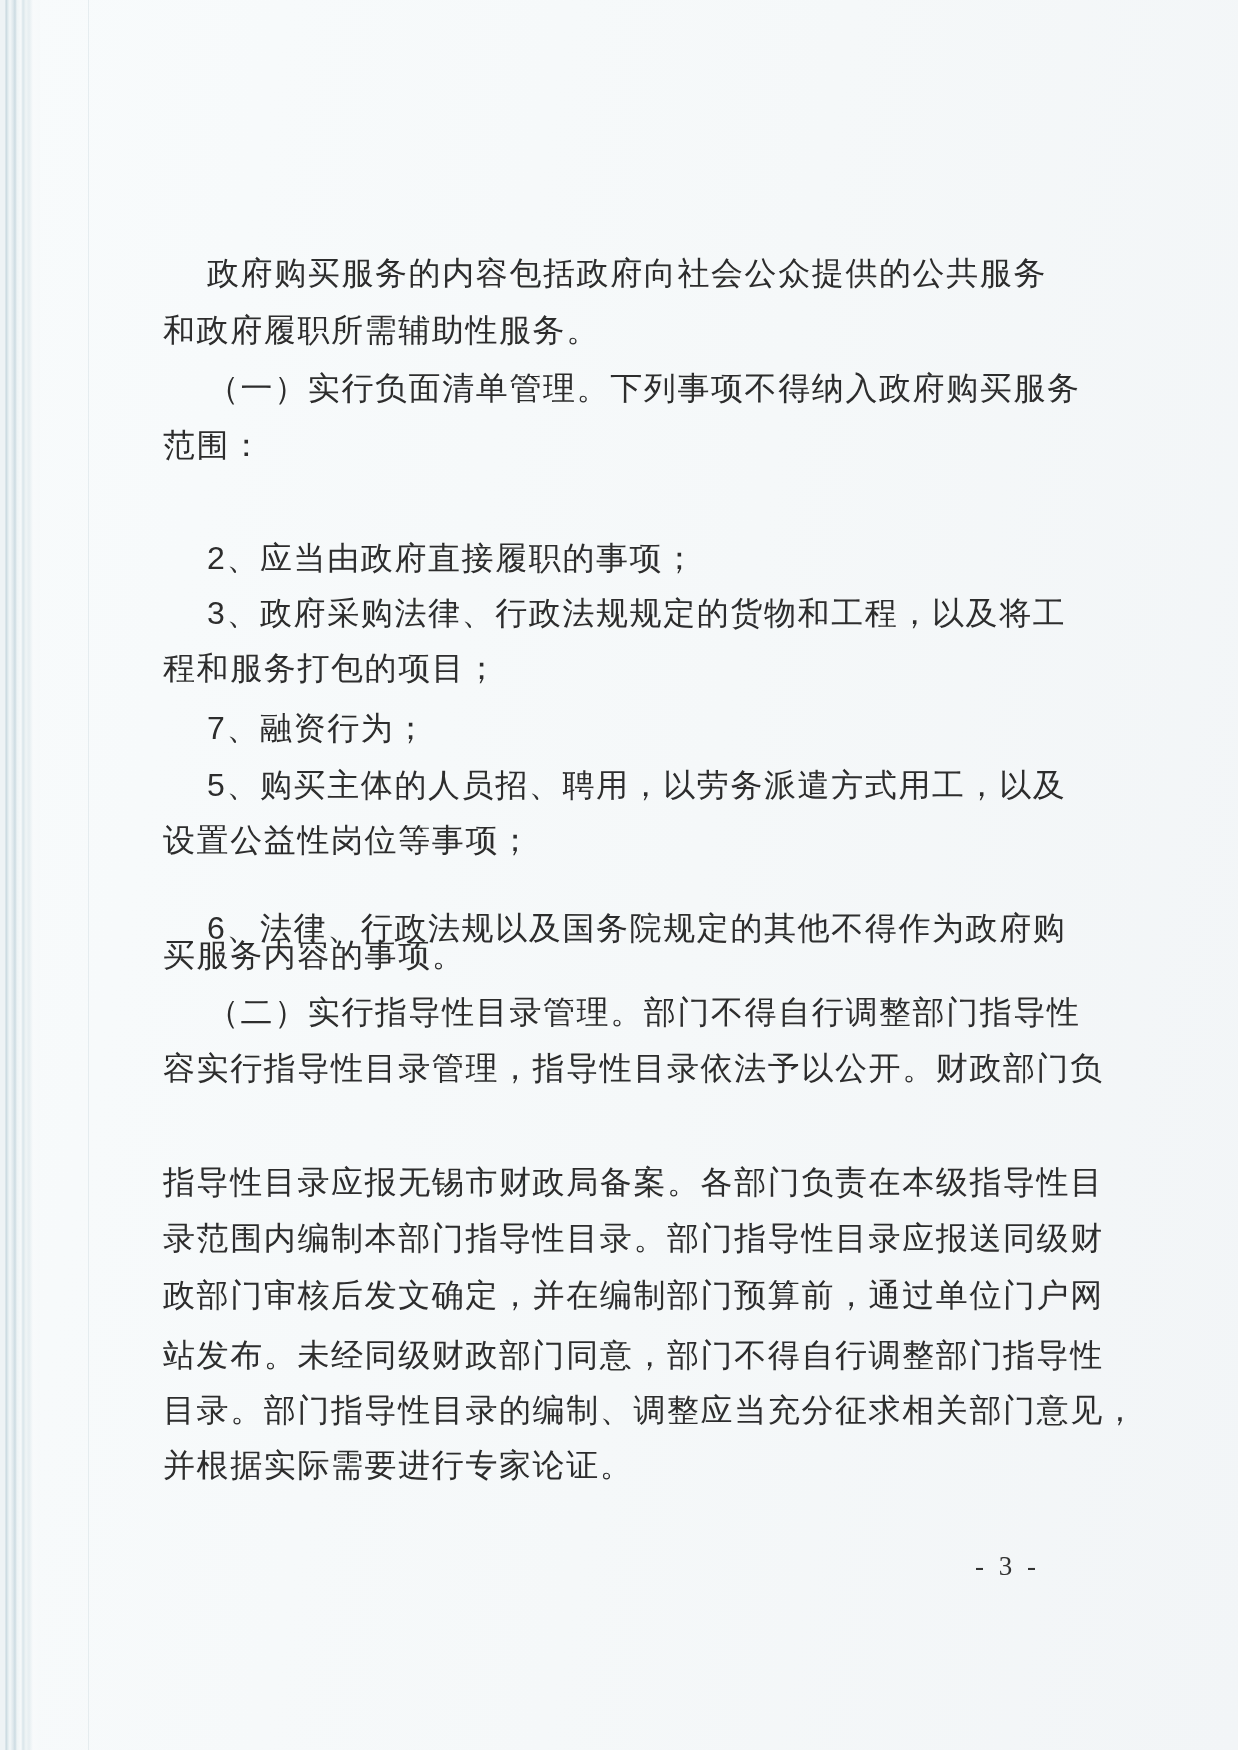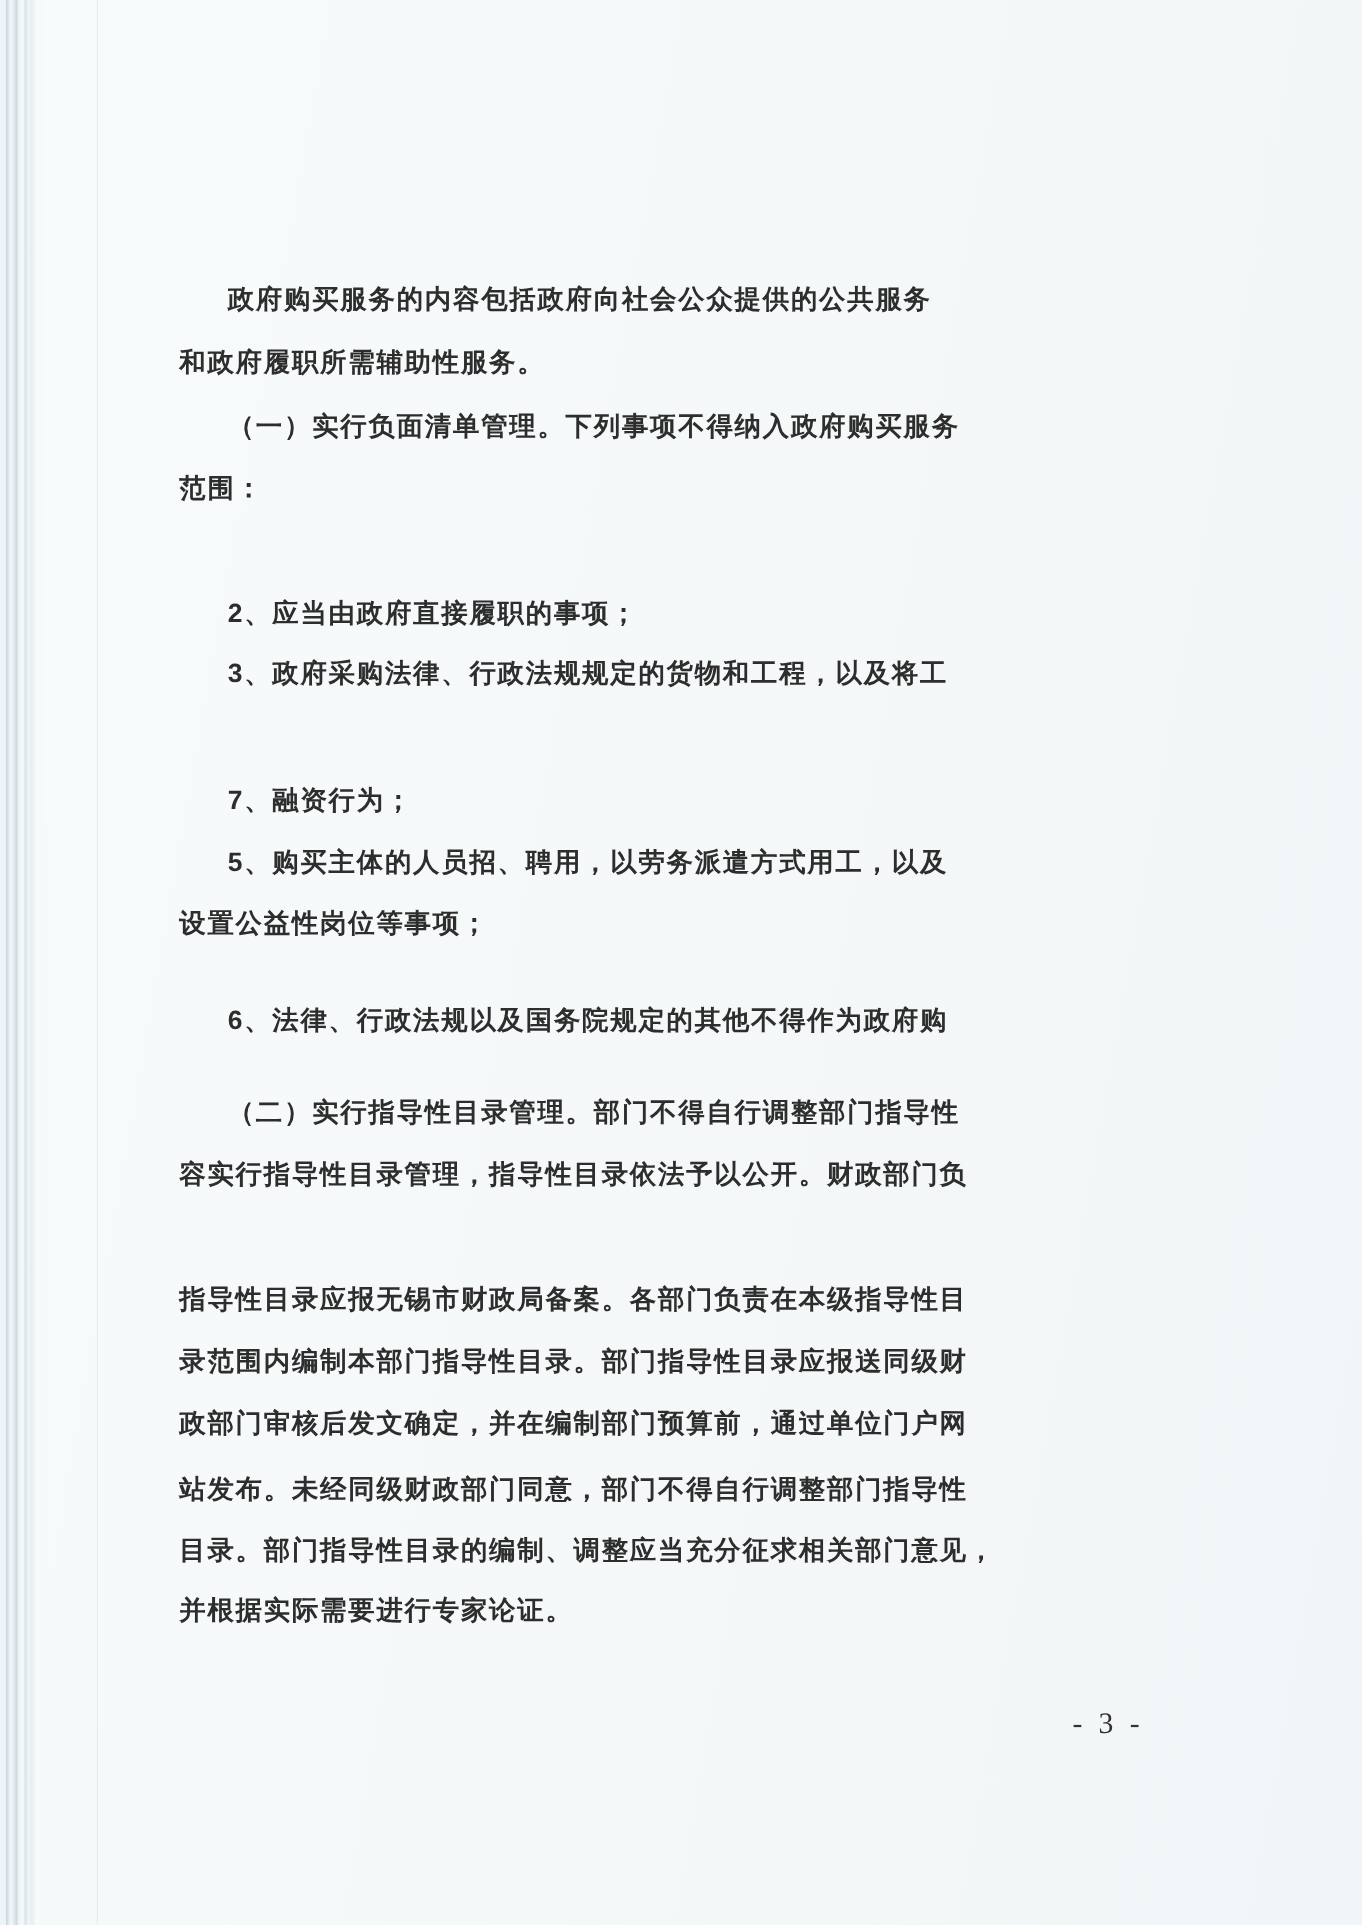--- a/index.html
+++ b/index.html
@@ -37,27 +37,26 @@
   
   .fold-line {
     position: absolute;
     left: 88px; top: 0; bottom: 0;
     width: 1px;
     background: rgba(188, 204, 212, 0.30);
   }
   .text-line {
     position: absolute;
     left: 163px;
-    font-size: 24px;
+    font-size: 32px;
     line-height: 40px;
     letter-spacing: 1.6px;
     color: #2d2d2d;
     white-space: pre;
     font-family: "Liberation Sans", sans-serif;
-    font-weight: bold;
   }
   .text-line.indent {
     left: 207px;
   }
   .page-number {
     position: absolute;
     left: 975px;
     top: 1551px;
     font-size: 27px;
     letter-spacing: 4px;
@@ -72,24 +71,26 @@
 <div class="page">
   <div class="scan-edges"></div>
   <div class="fold-line"></div>
 
   <div class="text-line indent" style="top:253px">政府购买服务的内容包括政府向社会公众提供的公共服务</div>
   <div class="text-line" style="top:310px">和政府履职所需辅助性服务。</div>
   <div class="text-line indent" style="top:368px">（一）实行负面清单管理。下列事项不得纳入政府购买服务</div>
   <div class="text-line" style="top:425px">范围：</div>
   <div class="text-line indent" style="top:538px">2、应当由政府直接履职的事项；</div>
   <div class="text-line indent" style="top:593px">3、政府采购法律、行政法规规定的货物和工程，以及将工</div>
+  <div class="text-line" style="top:648px">程和服务打包的项目；</div>
   <div class="text-line indent" style="top:708px">7、融资行为；</div>
   <div class="text-line indent" style="top:765px">5、购买主体的人员招、聘用，以劳务派遣方式用工，以及</div>
   <div class="text-line" style="top:820px">设置公益性岗位等事项；</div>
   <div class="text-line indent" style="top:908px">6、法律、行政法规以及国务院规定的其他不得作为政府购</div>
+  <div class="text-line" style="top:935px">买服务内容的事项。</div>
   <div class="text-line indent" style="top:992px">（二）实行指导性目录管理。部门不得自行调整部门指导性</div>
   <div class="text-line" style="top:1048px">容实行指导性目录管理，指导性目录依法予以公开。财政部门负</div>
   <div class="text-line" style="top:1162px">指导性目录应报无锡市财政局备案。各部门负责在本级指导性目</div>
   <div class="text-line" style="top:1218px">录范围内编制本部门指导性目录。部门指导性目录应报送同级财</div>
   <div class="text-line" style="top:1275px">政部门审核后发文确定，并在编制部门预算前，通过单位门户网</div>
   <div class="text-line" style="top:1335px">站发布。未经同级财政部门同意，部门不得自行调整部门指导性</div>
   <div class="text-line" style="top:1390px">目录。部门指导性目录的编制、调整应当充分征求相关部门意见，</div>
   <div class="text-line" style="top:1445px">并根据实际需要进行专家论证。</div>
 
   <div class="page-number">- 3 -</div>

